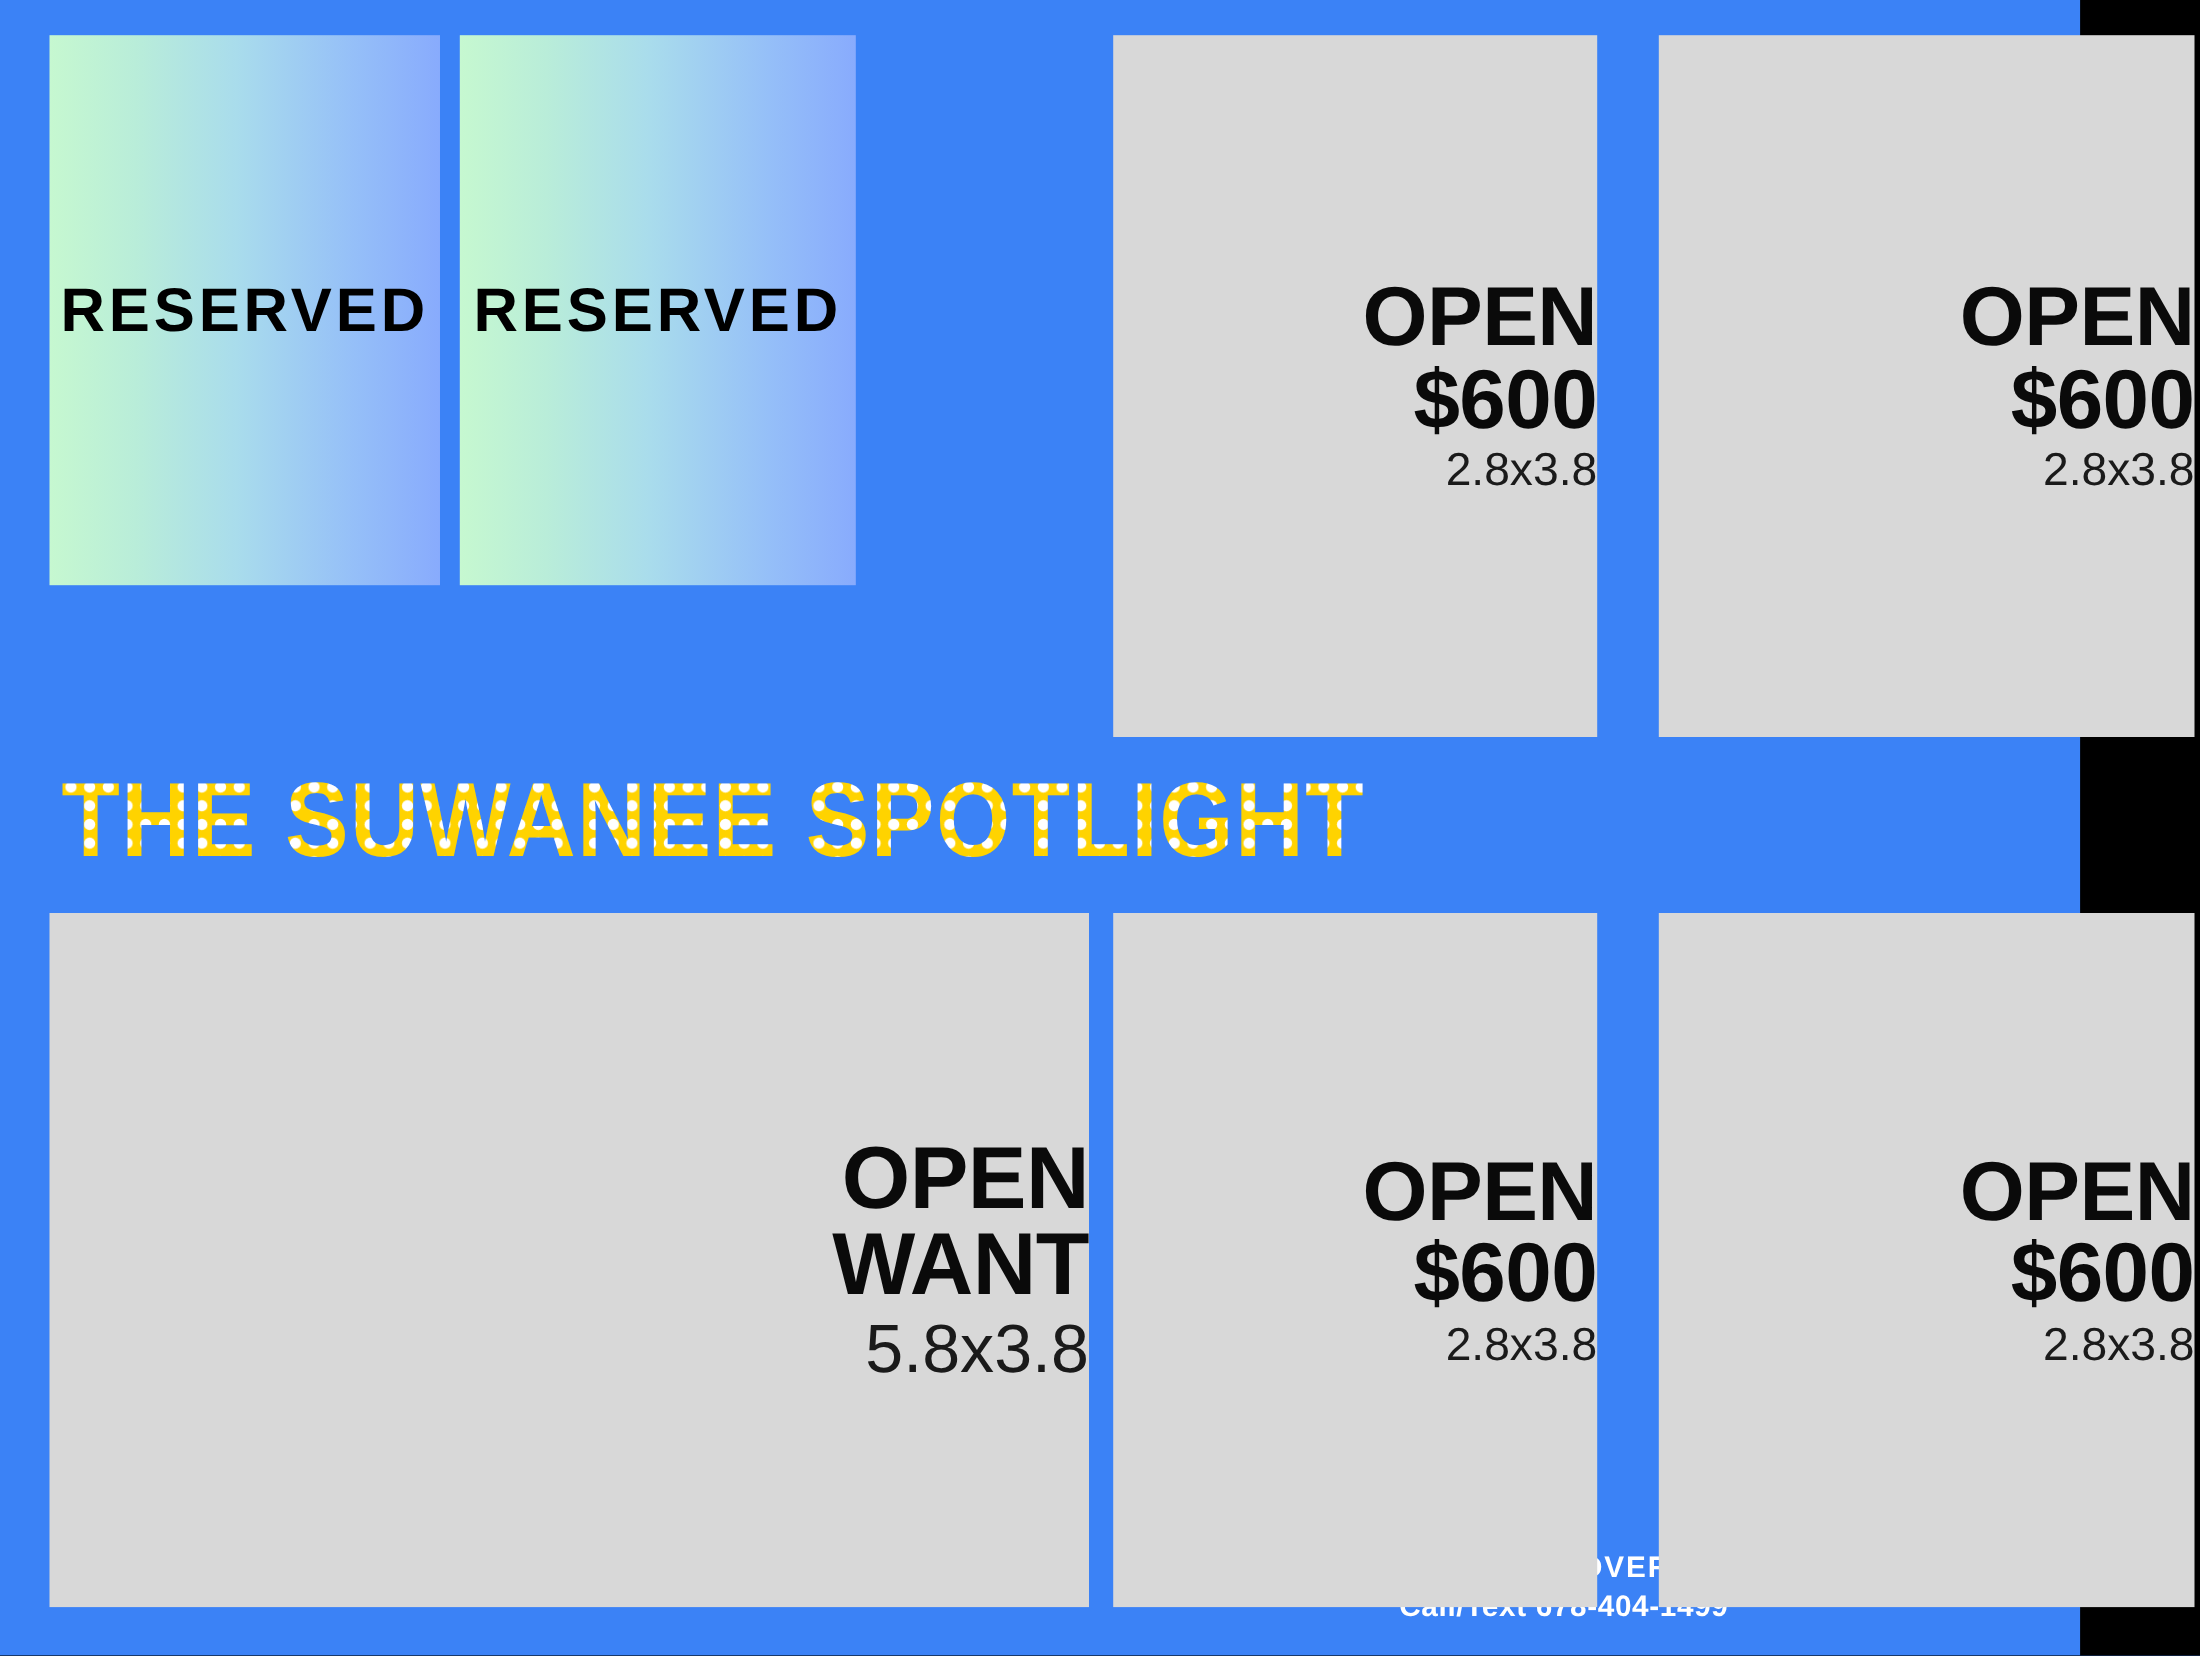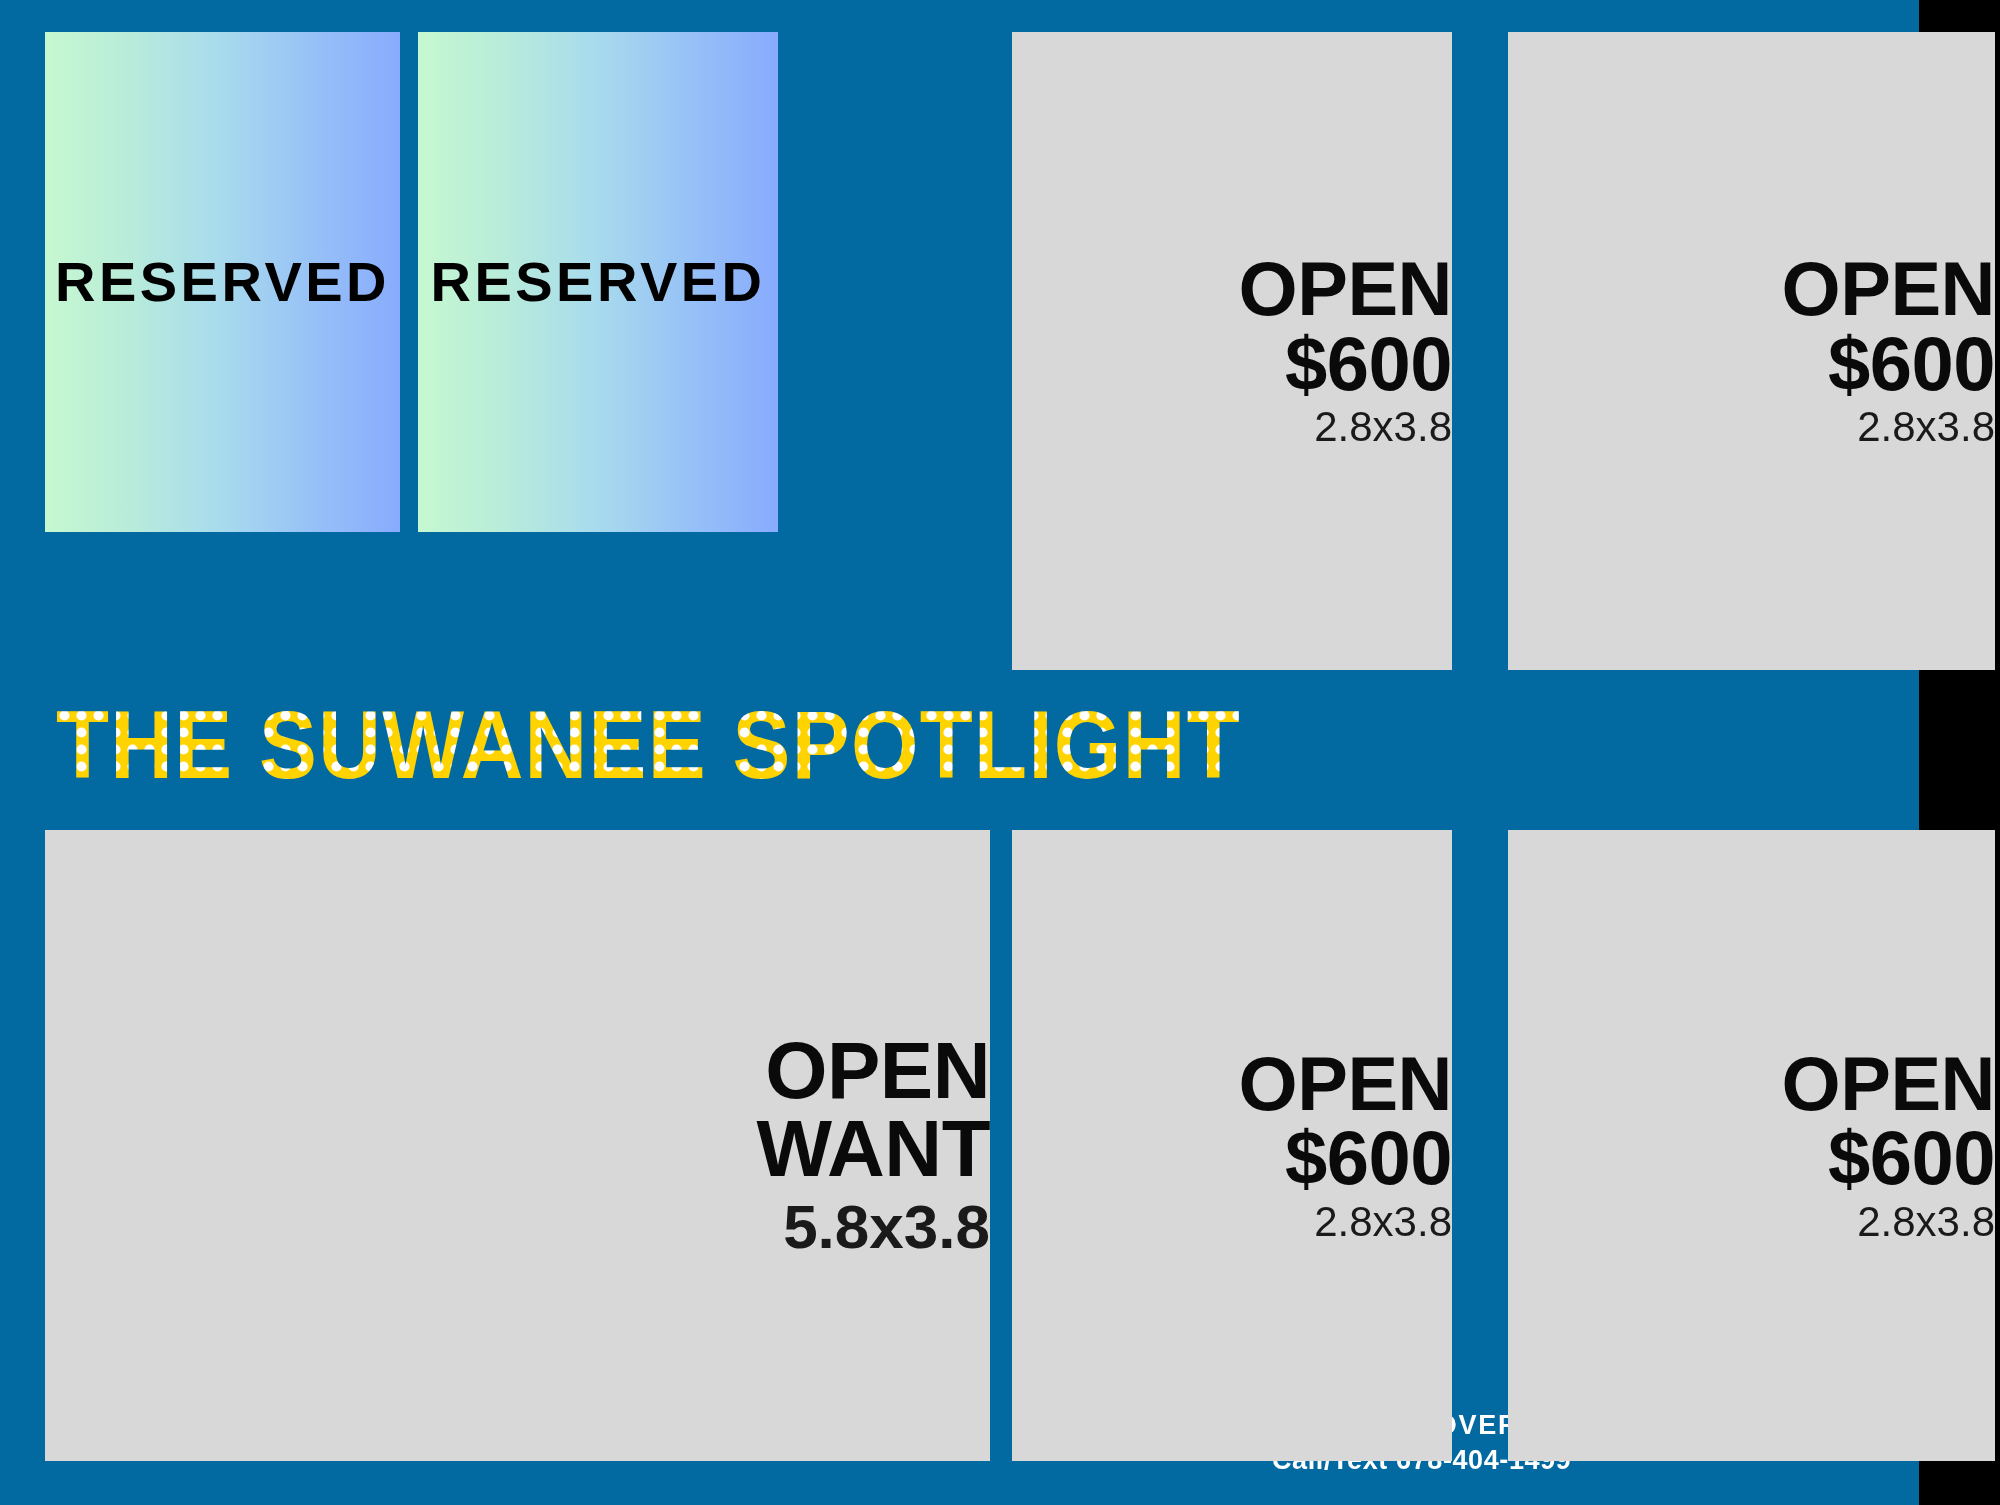--- a/index.html
+++ b/index.html
@@ -12,22 +12,21 @@
     height: 1505px;
     overflow: hidden;
     font-family: "Liberation Sans", sans-serif;
     -webkit-font-smoothing: antialiased;
   }
 
   #page {
     position: relative;
     width: 1891px;
     height: 1505px;
-    background: #0369a1;
-    padding-left: 28px;
+    background: #3b82f6;
   }
 
   
   .tile {
     position: absolute;
     box-sizing: border-box;
     display: flex;
     flex-direction: column;
     align-items: center;
     justify-content: center;
@@ -60,21 +59,20 @@
   .size-label {
     font-size: 42px;
     font-weight: 400;
     color: #1a1a1a;
     line-height: 1.05;
     margin-top: 4px;
   }
   .size-label.big {
     font-size: 62px;
     margin-top: 6px;
-    font-weight: bold;
   }
 
   
   #masthead {
     position: absolute;
     left: 0;
     top: 690px;
     width: 2000px;
     height: 120px;
   }

